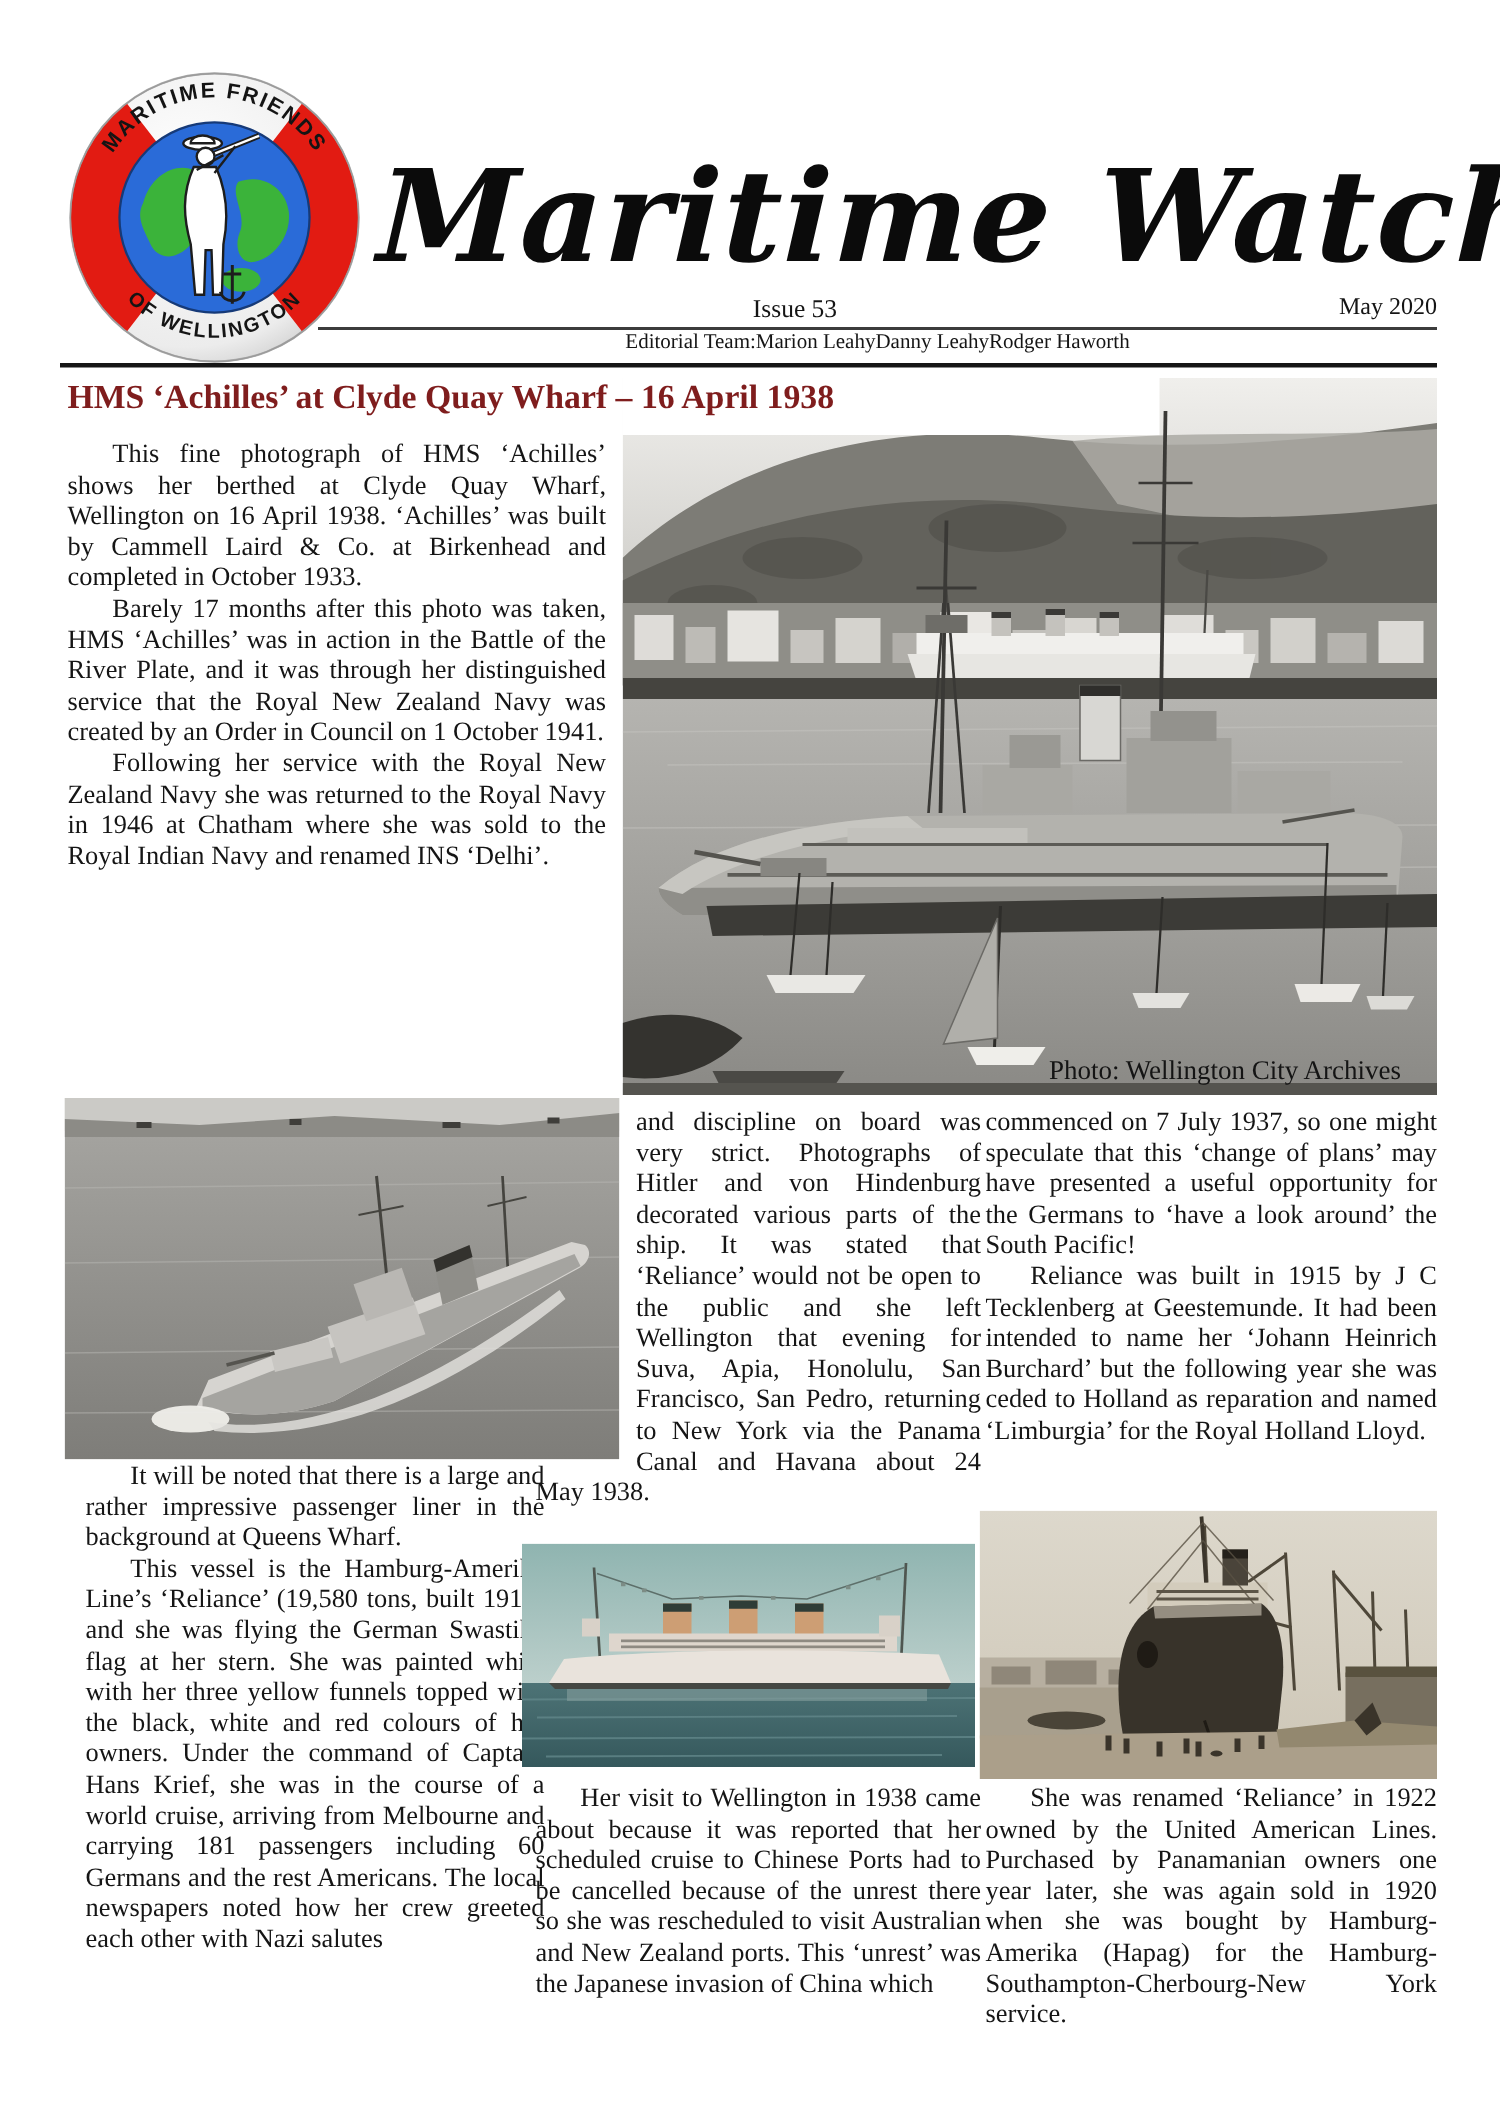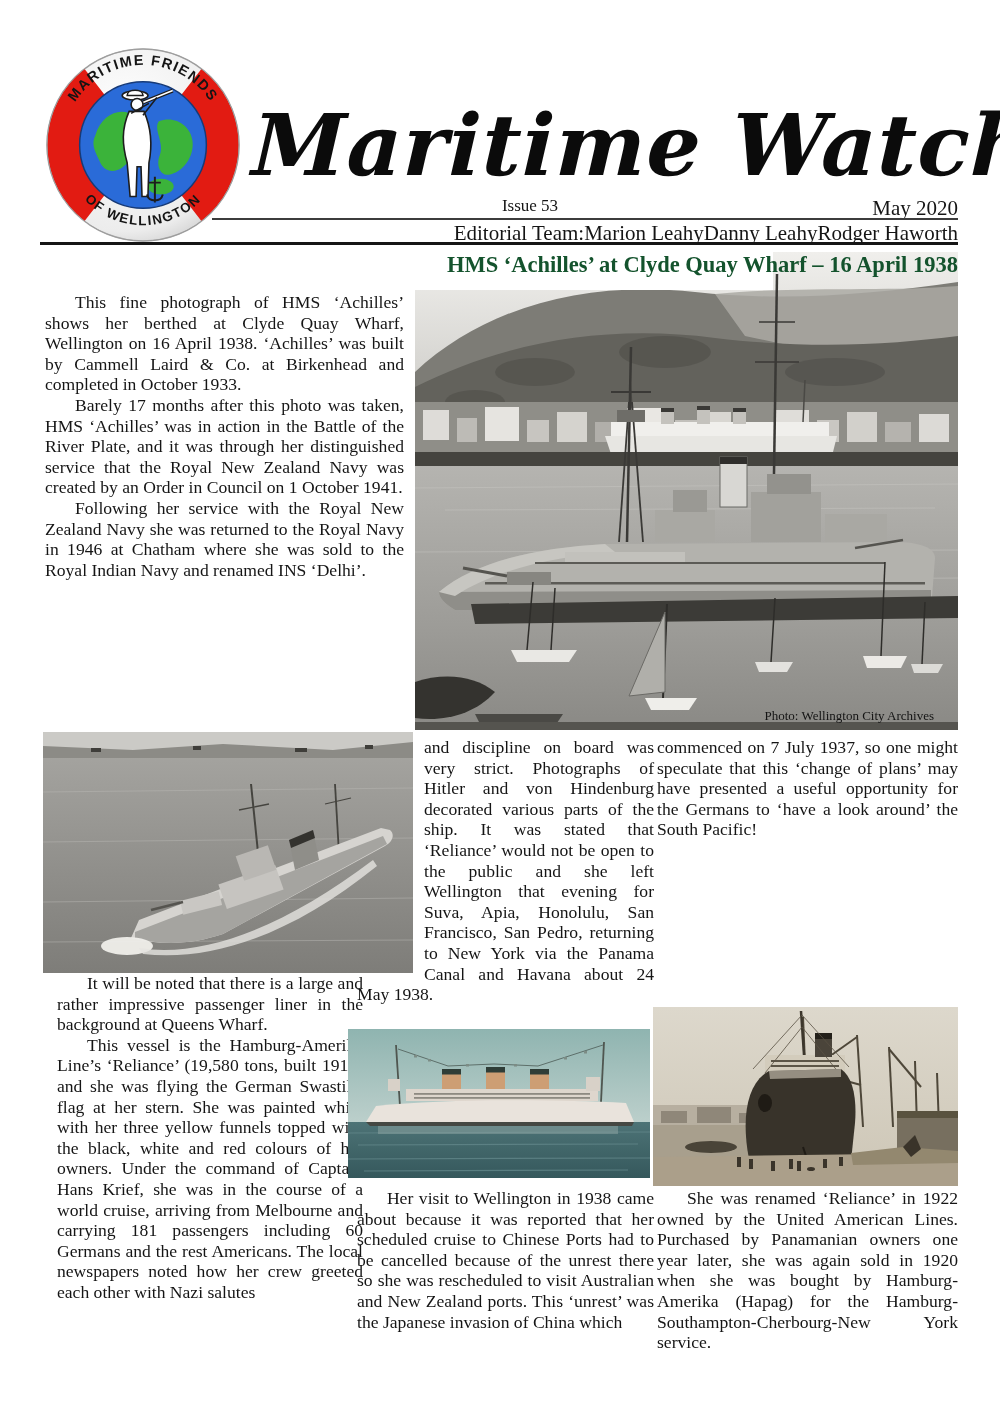--- a/index.html
+++ b/index.html
@@ -4,47 +4,47 @@
 <style>
   html,body{margin:0;padding:0;background:#ffffff;}
   .page{position:relative;width:1000px;height:1415px;background:#ffffff;overflow:hidden;
         font-family:"Liberation Serif",serif;color:#151515;}
   .abs{position:absolute;}
   
   .masthead-title{left:252px;top:86px;width:706px;height:118px;line-height:118px;
      font-family:"DejaVu Serif",serif;font-style:italic;font-weight:bold;font-size:85px;
      text-align:center;white-space:nowrap;letter-spacing:1px;color:#0b0b0b;transform:skewX(-2deg);}
   .issue-label{left:450px;top:196px;width:160px;text-align:center;font-size:17px;}
-  .date-label{left:790px;top:196px;width:168px;text-align:right;font-size:21px;}
+  .date-label{left:790px;top:196px;width:168px;text-align:right;font-size:16px;}
   .rule-thin{left:212px;top:218px;width:746px;height:1.5px;background:#3c3c3c;}
   .editorial-row{left:212px;top:221px;width:746px;height:38px;display:flex;
-     justify-content:flex-end;font-size:21px;}
+     justify-content:center;font-size:14px;}
   .rule-thick{left:40px;top:242px;width:918px;height:3px;background:#161616;}
   
   .title-mask{left:415px;top:248px;width:358px;height:42px;background:#ffffff;z-index:2;}
-  .article-title{left:45px;top:252px;width:913px;z-index:3;text-align:right;
-     font-weight:bold;font-size:22.5px;color:#14532d;}
+  .article-title{left:45px;top:252px;width:913px;z-index:3;text-align:left;
+     font-weight:bold;font-size:22.5px;color:#7f1d1d;}
   .body-col{font-size:17.6px;line-height:20.6px;text-align:justify;}
   .body-col p{margin:0;}
   .body-col p.ind{text-indent:1.7em;}
   .col1{left:45px;top:292px;width:359px;}
   .colB{left:357px;top:737px;width:297px;}
   .wrap-spacer{float:left;width:67px;height:237px;}
   .colC{left:657px;top:737px;width:301px;}
   .colA2{left:45px;top:973px;width:306px;margin-left:12px;}
   .colB2{left:357px;top:1188px;width:297px;}
   .colC2{left:657px;top:1188px;width:301px;}
   
   .photo{overflow:hidden;}
   .photo svg{display:block;width:100%;height:100%;}
   .photo1{left:415px;top:252px;width:543px;height:478px;z-index:1;}
   .photo2{left:43px;top:732px;width:370px;height:241px;}
   .photo3{left:348px;top:1029px;width:302px;height:149px;}
   .photo4{left:653px;top:1007px;width:305px;height:179px;}
-  .photo1-caption{position:absolute;right:24px;bottom:6px;font-size:13px;color:#141414;z-index:2;margin-top:44px;}
+  .photo1-caption{position:absolute;right:24px;bottom:6px;font-size:18px;color:#141414;z-index:2;margin-top:44px;}
   .logo{left:44px;top:46px;width:198px;height:198px;z-index:4;}
   .logo svg{display:block;width:100%;height:100%;}
 </style>
 </head>
 <body>
 
 <div class="page">
 
   <div class="abs logo">
     <svg viewBox="0 0 200 200">
@@ -266,20 +266,21 @@
     </svg>
   </div>
 
   <div class="abs body-col colB">
     <div class="wrap-spacer"></div>
     <p>and discipline on board was very strict.  Photographs of Hitler and von Hindenburg decorated various parts of the ship.  It was stated that ‘Reliance’ would not be open to the public and she left Wellington that evening for Suva, Apia, Honolulu, San Francisco, San Pedro, returning to New York via the Panama Canal and Havana about 24 May 1938.</p>
   </div>
 
   <div class="abs body-col colC">
     <p>commenced on 7 July 1937, so one might speculate that this ‘change of plans’ may have presented a useful opportunity for the Germans to ‘have a look around’ the South Pacific!</p>
+    <p class="ind">Reliance was built in 1915 by J C Tecklenberg at Geestemunde.  It had been intended to name her ‘Johann Heinrich Burchard’ but the following year she was ceded to Holland as reparation and named ‘Limburgia’ for the Royal Holland Lloyd.</p>
   </div>
 
   <div class="abs body-col colA2">
     <p class="ind">It will be noted that there is a large and rather impressive passenger liner in the background at Queens Wharf.</p>
     <p class="ind">This vessel is the Hamburg-Amerika Line’s ‘Reliance’ (19,580 tons, built 1915) and she was flying the German Swastika flag at her stern.  She was painted white with her three yellow funnels topped with the black, white and red colours of her owners.  Under the command of Captain Hans Krief, she was in the course of a world cruise, arriving from Melbourne and carrying 181 passengers including 60 Germans and the rest Americans.  The local newspapers noted how her crew greeted each other with Nazi salutes</p>
   </div>
 
   <div class="abs photo photo3">
     <svg viewBox="0 0 302 149" preserveAspectRatio="none">
       <defs>

